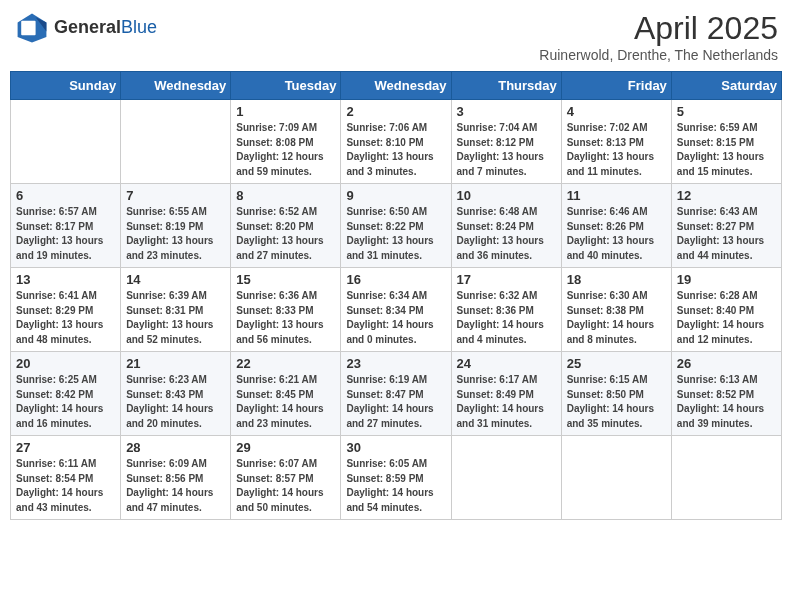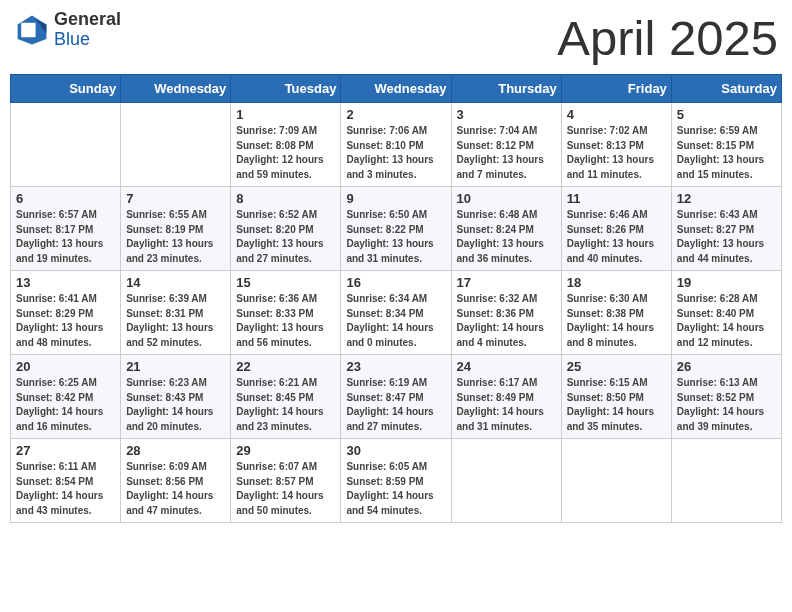--- a/index.html
+++ b/index.html
@@ -17,42 +17,42 @@
       margin-bottom: 8px;
       padding: 0 4px;
     }
     .logo {
       display: flex;
       align-items: center;
       gap: 4px;
     }
     .logo-text {
       display: flex;
-      flex-direction: column;
+      flex-direction: row;
       line-height: 1.1;
     }
     .logo-general {
       font-size: 18px;
       font-weight: bold;
       color: #333;
     }
     .logo-blue {
       font-size: 18px;
       font-weight: normal;
       color: #1a5fa8;
     }
     .logo-icon {
       width: 36px;
       height: 36px;
     }
     .title-block {
       text-align: right;
     }
     .calendar-title {
-      font-size: 49px;
+      font-size: 32px;
       font-weight: normal;
       color: #333;
     }
     .calendar-subtitle {
       font-size: 14px;
       color: #555;
     }
     .calendar {
       width: 100%;
       border-collapse: collapse;
@@ -109,20 +109,21 @@
       <polygon points="24,8 36,14 36,24" fill="#1a4a8a"></polygon>
       <rect x="8" y="12" width="16" height="16" fill="#fff" rx="1"></rect>
     </svg>
     <div class="logo-text">
       <span class="logo-general">General</span>
       <span class="logo-blue">Blue</span>
     </div>
   </div>
   <div class="title-block">
     <div class="calendar-title">April 2025</div>
+    <div class="calendar-subtitle">Ruinerwold, Drenthe, The Netherlands</div>
   </div>
 </div>
 
 <table class="calendar">
   <thead>
     <tr>
     <th>Sunday</th>
         <th>Wednesday</th>
         <th>Tuesday</th>
         <th>Wednesday</th>

